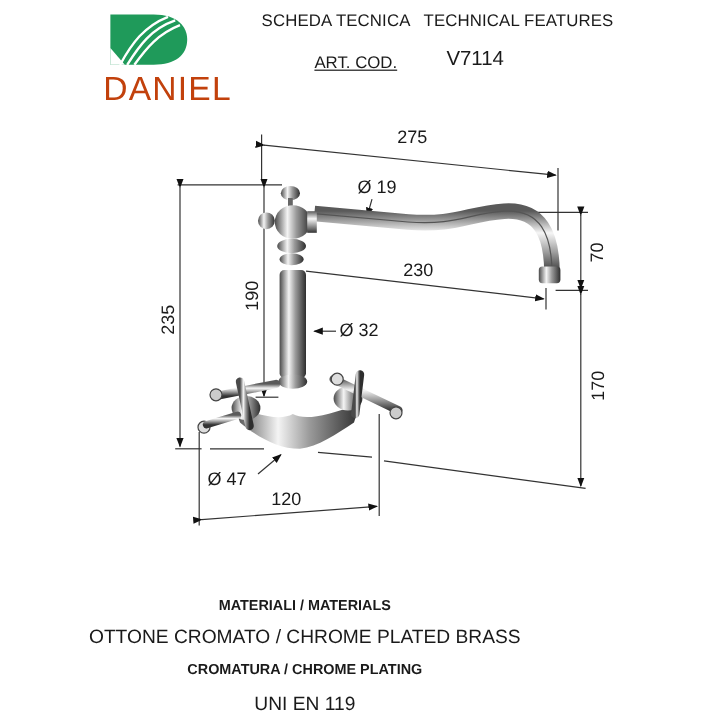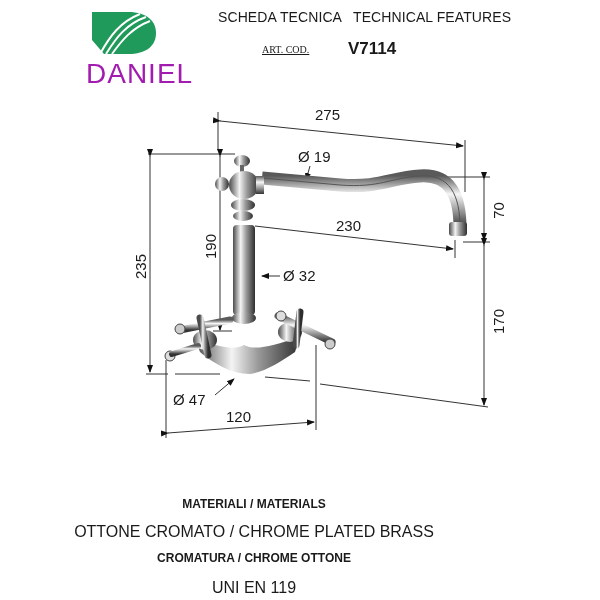--- a/index.html
+++ b/index.html
@@ -1,22 +1,22 @@
 <!DOCTYPE html>
 <html><head>
 <meta charset="utf-8">
 <style>
   html, body { margin: 0; padding: 0; background: #ffffff; }
   body { width: 600px; height: 600px; position: relative; overflow: hidden;
          font-family: "Liberation Sans", sans-serif; color: #1a1a1a; }
   .abs { position: absolute; }
   .header-title { left: 218px; top: 9px; font-size: 14px; letter-spacing: 0.1px; white-space: pre; }
-  .art-label { left: 262px; top: 44px; font-size: 10px; text-decoration: underline; font-family: Liberation Serif, serif; }
-  .art-code { left: 348px; top: 39px; font-size: 17px; font-weight: bold; }
-  .logo-text { left: 86px; top: 58px; font-size: 28px; letter-spacing: 1px; font-weight: 400; color: #a21caf; }
+  .art-label { left: 262px; top: 44px; font-size: 14px; text-decoration: underline; }
+  .art-code { left: 372px; top: 39px; font-size: 17px; font-weight: normal; }
+  .logo-text { left: 86px; top: 58px; font-size: 28px; letter-spacing: 1px; font-weight: 400; color: #c2410c; }
   .dim { font-size: 15px; color: #1a1a1a; position: absolute; }
   .dim.rot { transform: rotate(-90deg); transform-origin: center; }
   .spec { position: absolute; left: 0; width: 508px; text-align: center; }
   .spec.h { font-size: 12px; font-weight: bold; }
   .spec.v { font-size: 16px; }
   svg.drawing { position: absolute; left: 0; top: 0; }
 </style>
 </head>
 <body>
 
@@ -119,27 +119,27 @@
     <g>
       <ellipse cx="290" cy="332" rx="12" ry="10" fill="url(#chromeV)"></ellipse>
       <path d="M278 316 L332 342" stroke="url(#chromeH)" stroke-width="7" stroke-linecap="round"></path>
       <path d="M300 312 L296 345" stroke="url(#chromeV)" stroke-width="7" stroke-linecap="round"></path>
       <circle cx="330" cy="344" r="5" fill="#ccc" stroke="#444"></circle>
       <circle cx="281" cy="316" r="5" fill="#ddd" stroke="#444"></circle>
     </g>
   </g>
 </svg>
 
-<div class="dim" style="left:315px;top:106px">275</div>
+<div class="dim" style="left:331px;top:106px">275</div>
 <div class="dim" style="left:298px;top:148px">Ø 19</div>
 <div class="dim" style="left:336px;top:217px">230</div>
 <div class="dim rot" style="left:490px;top:202px">70</div>
 <div class="dim rot" style="left:198px;top:238px">190</div>
 <div class="dim rot" style="left:128px;top:258px">235</div>
 <div class="dim" style="left:283px;top:267px">Ø 32</div>
 <div class="dim rot" style="left:486px;top:313px">170</div>
 <div class="dim" style="left:173px;top:391px">Ø 47</div>
 <div class="dim" style="left:226px;top:408px">120</div>
 
 <div class="spec h" style="top:497px">MATERIALI / MATERIALS</div>
 <div class="spec v" style="top:523px">OTTONE CROMATO  / CHROME PLATED BRASS</div>
-<div class="spec h" style="top:551px">CROMATURA / CHROME OTTONE</div>
+<div class="spec h" style="top:551px">CROMATURA / CHROME PLATING</div>
 <div class="spec v" style="top:579px">UNI EN 119</div>
 
 </body></html>

